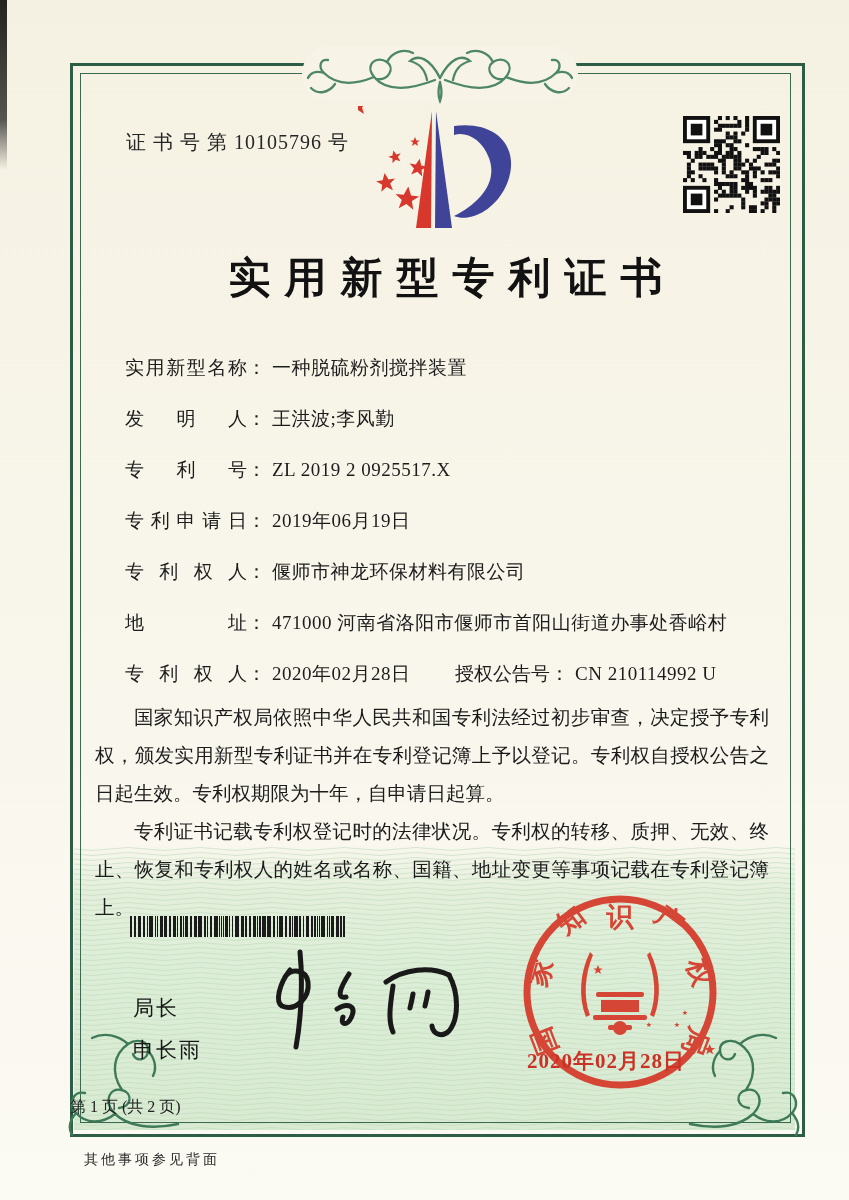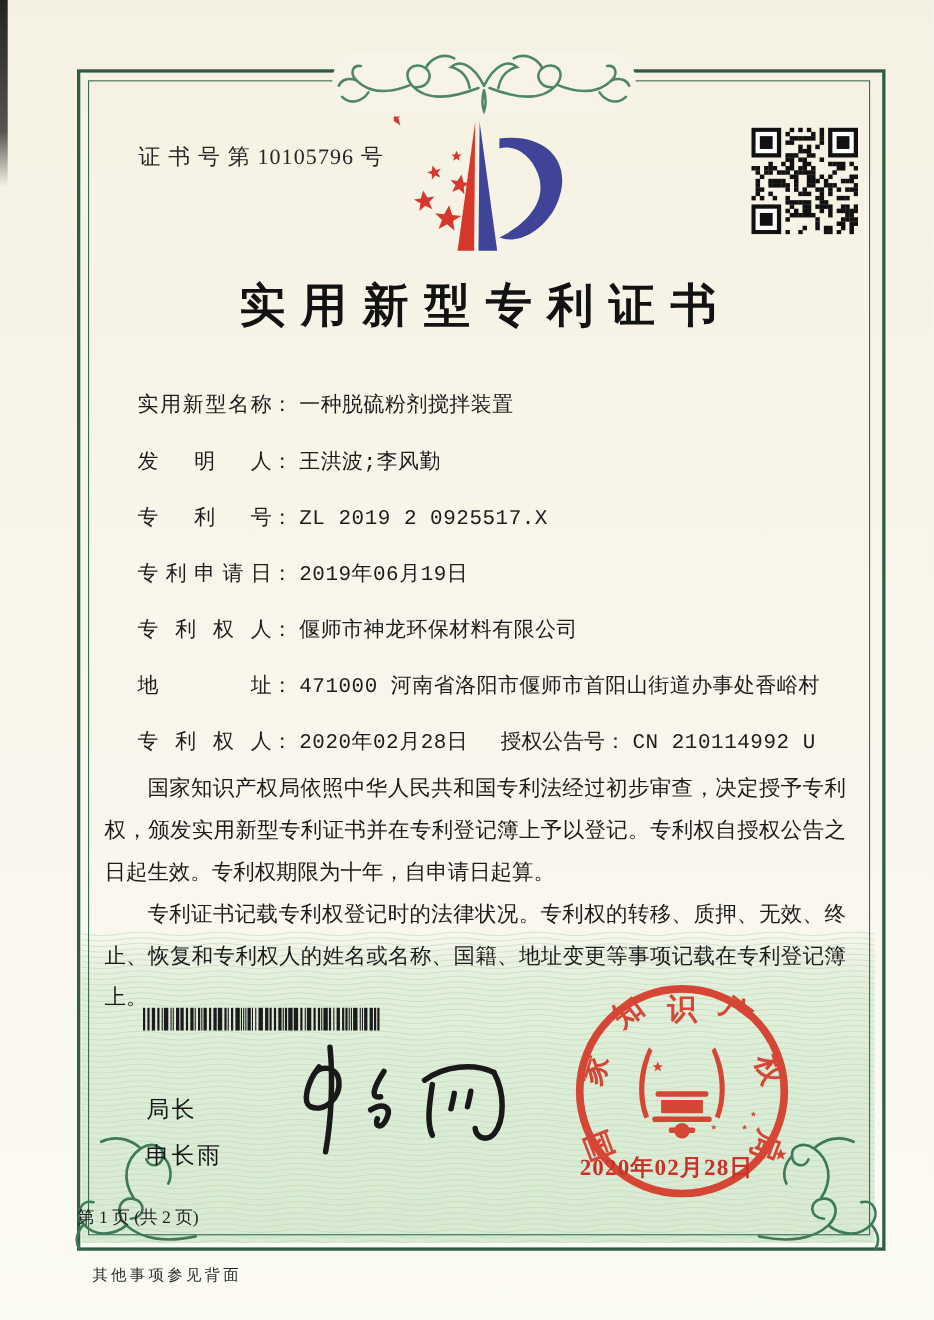--- a/index.html
+++ b/index.html
@@ -14,27 +14,27 @@
     border:3px solid #2e5d45;}
   .border-inner{position:absolute;left:80px;top:73px;width:709px;height:1048px;
     border:1px solid #3a6b50;}
   .green-zone{position:absolute;left:74px;top:845px;width:721px;height:285px;
     background:linear-gradient(180deg,rgba(222,238,216,0) 0%,rgba(220,236,213,.75) 16%,#ddeed8 40%,#d8ead2 100%);}
   .green-zone svg{position:absolute;left:0;top:0;}
   .cert-no{position:absolute;left:126px;top:129px;font-size:20px;letter-spacing:1px;color:#262626;}
   .logo{position:absolute;left:358px;top:106px;}
   .qr{position:absolute;left:683px;top:116px;}
   .title{position:absolute;left:70px;top:250px;width:729px;text-align:center;
-    font-size:42px;font-weight:700;letter-spacing:14px;text-indent:14px;color:#121212;}
+    font-size:42px;font-weight:700;letter-spacing:14px;text-indent:14px;color:#121212;padding-left:11px;}
   .fields{position:absolute;left:125px;top:355px;width:660px;}
   .field-row{height:51px;font-size:19px;color:#1c1c1c;white-space:nowrap;}
   .f-label{display:inline-block;width:122px;text-align:justify;text-align-last:justify;
     text-justify:inter-character;vertical-align:top;}
   .f-colon{display:inline-block;margin-right:6px;}
-  .f-value{letter-spacing:.5px;font-family:Liberation Mono, monospace;}
+  .f-value{letter-spacing:.5px;}
   .f-pair2{position:absolute;left:330px;display:inline-block;}
   .body-text{position:absolute;left:95px;top:699px;width:674px;
     font-size:19.5px;line-height:38px;text-align:justify;color:#1b1b1b;}
   .body-text p{margin:0;text-indent:2em;}
   .barcode{position:absolute;left:130px;top:916px;}
   .director{position:absolute;left:133px;top:994px;font-size:21px;color:#171717;}
   .director div{margin-bottom:14px;letter-spacing:2px;}
   .signature{position:absolute;left:252px;top:942px;}
   .seal{position:absolute;left:520px;top:892px;opacity:.93;}
   .seal-date{position:absolute;left:500px;top:1047px;width:212px;text-align:center;

